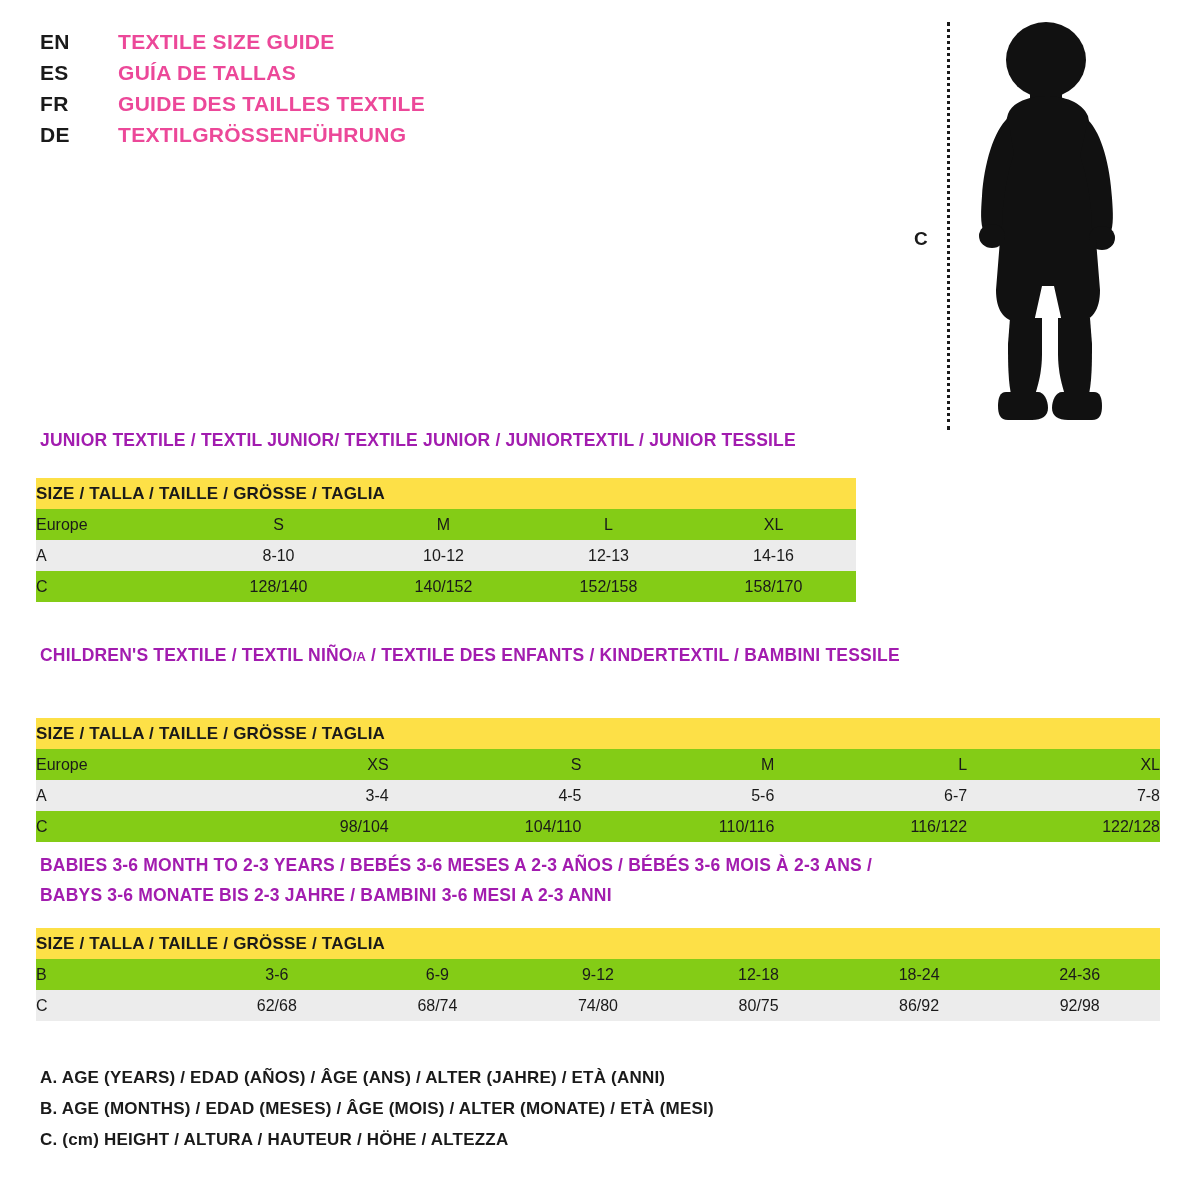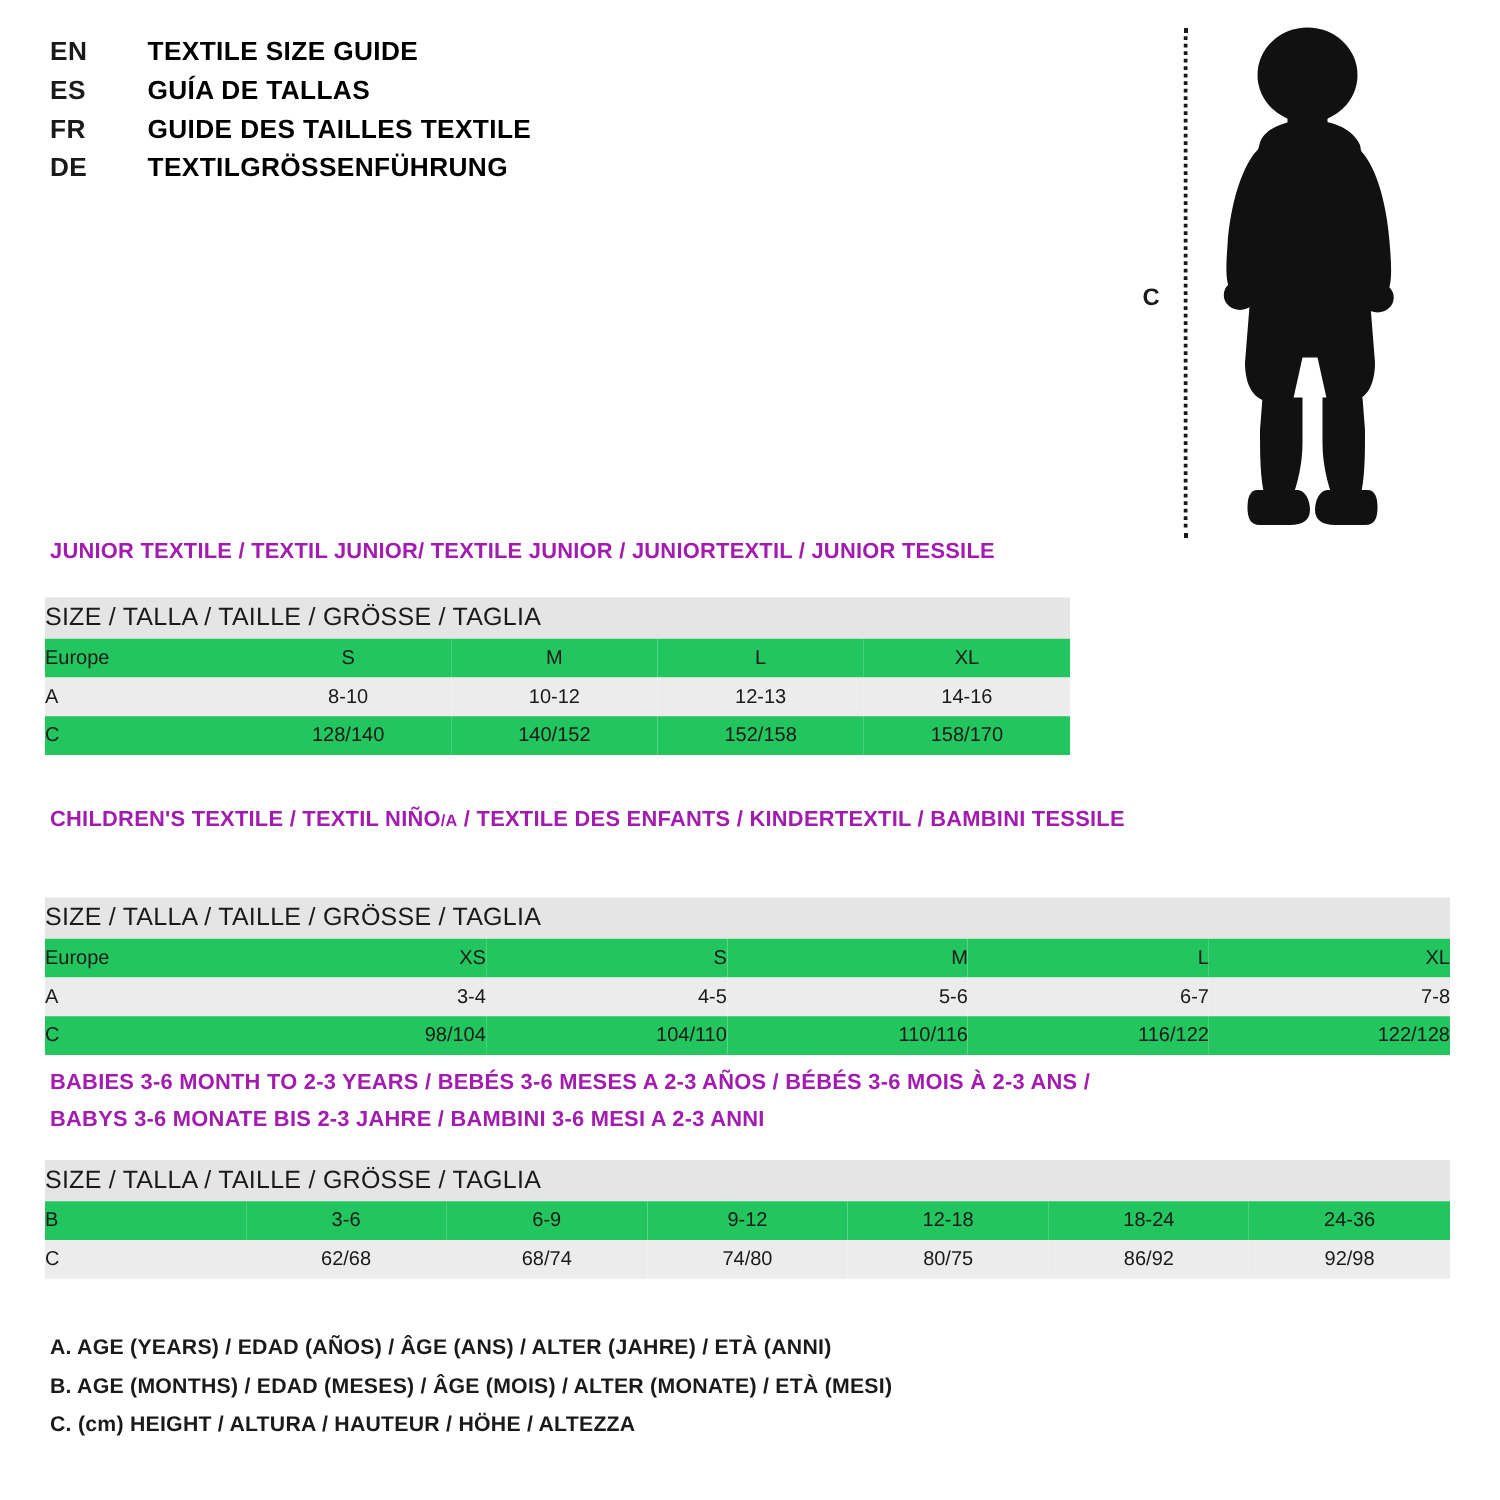--- a/index.html
+++ b/index.html
@@ -41,21 +41,21 @@
     flex: 0 0 78px;
     font-size: 21px;
     font-weight: bold;
     letter-spacing: 0.3px;
     color: #1a1a1a;
   }
   .header-title {
     font-size: 21px;
     font-weight: bold;
     letter-spacing: 0.3px;
-    color: #000000;
+    color: #ec4899;
   }
 
   
   .figure-area {
     position: absolute;
     top: 10px;
     left: 900px;
     width: 260px;
     height: 420px;
   }
@@ -103,28 +103,28 @@
     left: 36px;
     border-collapse: collapse;
     font-size: 16px;
     color: #1a1a1a;
   }
   table.size-table td {
     padding: 5px 0 5px 0;
     height: 21px;
   }
   .band-head td {
-    background: #e5e5e5;
-    font-weight: normal;
-    font-size: 20px;
+    background: #fde047;
+    font-weight: bold;
+    font-size: 17px;
     letter-spacing: 0.2px;
     padding-left: 8px;
     height: 22px;
   }
-  .row-light td { background: #22c55e; }
+  .row-light td { background: #84cc16; }
   .row-shade td { background: #ececec; }
 
   .cell-label {
     padding-left: 8px;
     text-align: left;
     white-space: nowrap;
   }
   .cell-val {
     text-align: center;
     white-space: nowrap;

